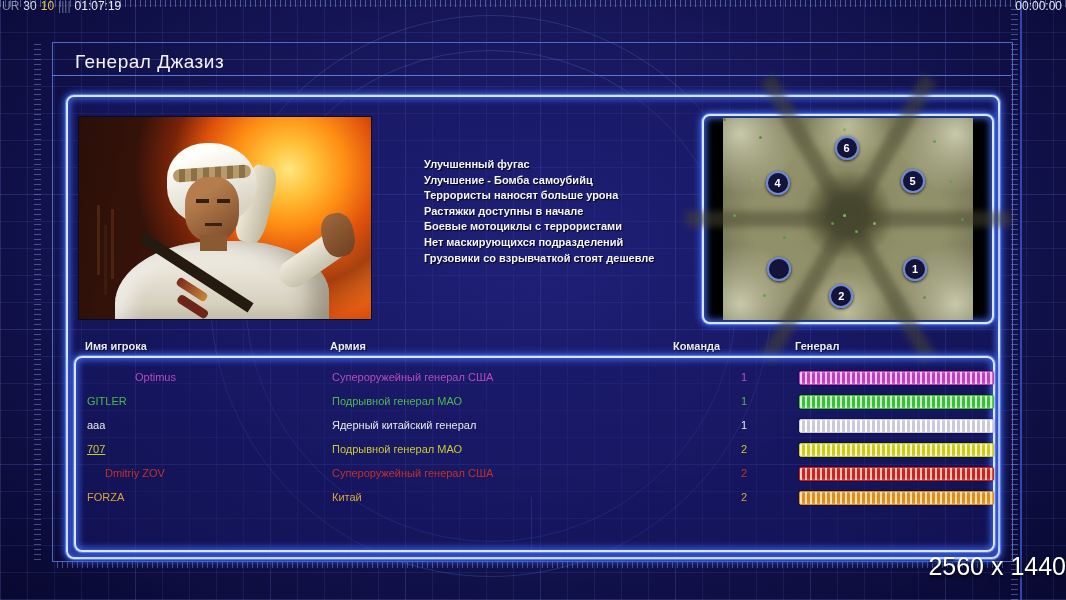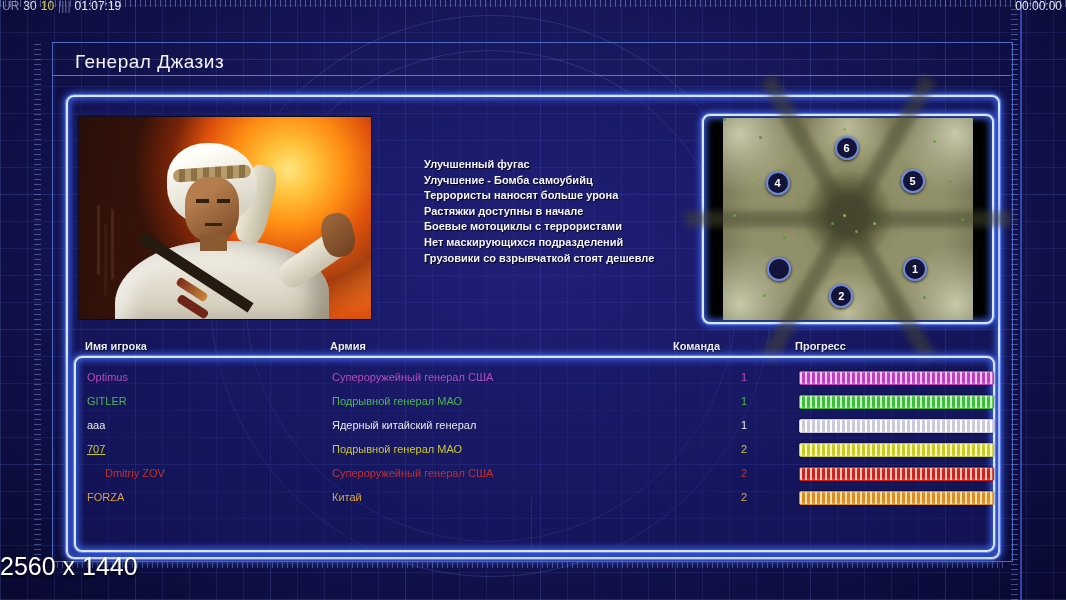--- a/index.html
+++ b/index.html
@@ -109,21 +109,21 @@
   .list-panel{position:absolute;left:74px;top:356px;width:917px;height:192px;
     background:rgba(24,24,104,0.25);}
   .rows{position:absolute;left:0;top:8px;width:100%;}
   .prow{position:relative;height:24px;font-size:11px;white-space:nowrap;}
   .prow .name{position:absolute;left:11px;top:5px;}
   .prow .army{position:absolute;left:256px;top:5px;}
   .prow .team{position:absolute;left:628px;top:5px;width:80px;text-align:center;}
   .prow .bar{position:absolute;left:723px;top:5px;height:12px;border-radius:2px;
     box-shadow:inset 0 0 3px rgba(255,255,255,0.55), 0 0 2px rgba(0,0,0,0.6);}
   
-  .resolution{position:absolute;left:0;top:552px;width:1066px;text-align:left;
+  .resolution{position:absolute;left:0;top:552px;width:1066px;text-align:right;
     font-size:25px;color:#ffffff;text-shadow:0 2px 3px rgba(0,0,0,0.9);}
 </style>
 </head>
 <body>
 
 <div class="screen">
 
   <div class="bg-circle c1"></div>
   <div class="bg-circle c2"></div>
   <div class="bg-vline"></div>
@@ -179,26 +179,26 @@
         <div class="map-marker" style="left: 75%; top: 30%;">5</div>
         <div class="map-marker" style="left: 21.5%; top: 74%;"></div>
         <div class="map-marker" style="left: 76%; top: 74%;">1</div>
         <div class="map-marker" style="left: 46.5%; top: 87%;">2</div>
     </div>
   </div>
 
   <div class="col-head" style="left:85px;top:340px">Имя игрока</div>
   <div class="col-head" style="left:330px;top:340px">Армия</div>
   <div class="col-head" style="left:673px;top:340px">Команда</div>
-  <div class="col-head" style="left:795px;top:340px">Прогресс</div>
+  <div class="col-head" style="left:795px;top:340px">Генерал</div>
 
   <div class="list-panel glow">
     <div class="rows">
       <div class="prow">
-          <span class="name" style="color: rgb(180, 76, 192);">Optimus</span>
+          <span class="name" style="color: rgb(180, 76, 192); margin-left: 48px;">Optimus</span>
           <span class="army" style="color: rgb(180, 76, 192);">Супероружейный генерал США</span>
           <span class="team" style="color: rgb(180, 76, 192);">1</span>
           <span class="bar" style="width: 193px; border: 1px solid rgb(187, 63, 187); background: repeating-linear-gradient(90deg, rgb(238, 194, 238) 0px, rgb(238, 194, 238) 2px, rgb(187, 63, 187) 2px, rgb(187, 63, 187) 5px);"></span>
         </div>
         <div class="prow">
           <span class="name" style="color: rgb(77, 184, 77);">GITLER</span>
           <span class="army" style="color: rgb(77, 184, 77);">Подрывной генерал МАО</span>
           <span class="team" style="color: rgb(77, 184, 77);">1</span>
           <span class="bar" style="width: 193px; border: 1px solid rgb(61, 187, 61); background: repeating-linear-gradient(90deg, rgb(198, 242, 194) 0px, rgb(198, 242, 194) 2px, rgb(61, 187, 61) 2px, rgb(61, 187, 61) 5px);"></span>
         </div>

